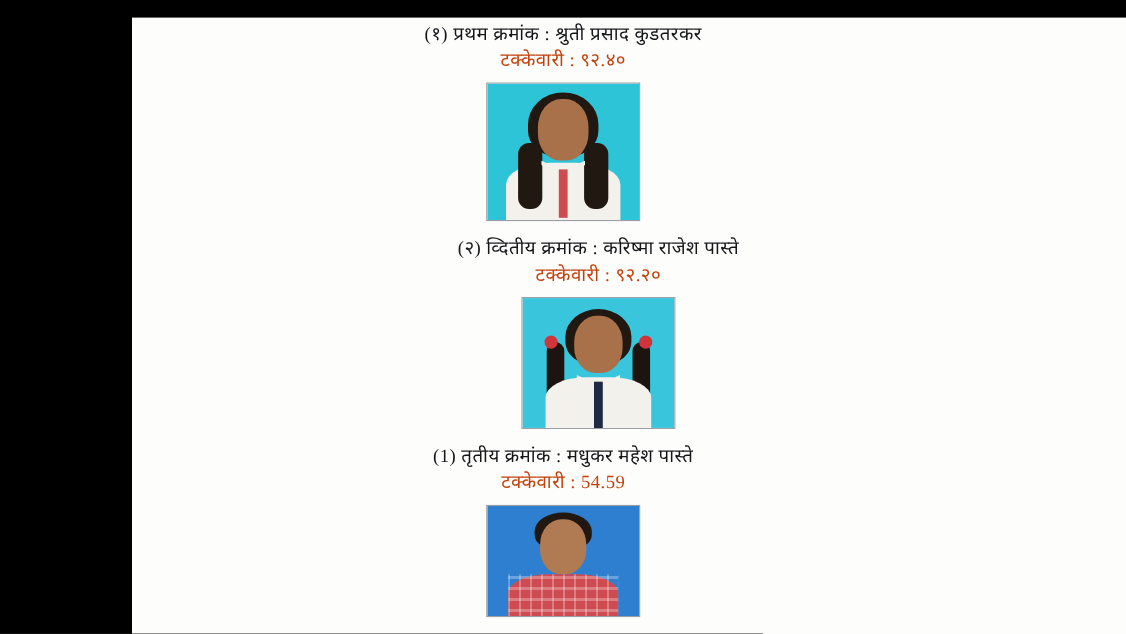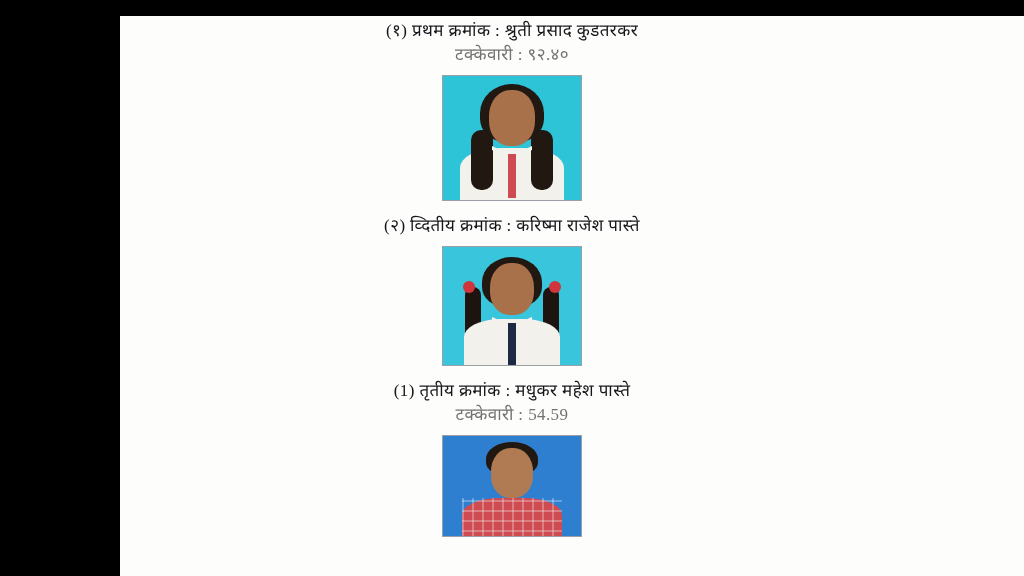--- a/index.html
+++ b/index.html
@@ -49,21 +49,21 @@
   }
   .line1 {
     font-size: 17px;
     color: #15161a;
     letter-spacing: 0.4px;
     line-height: 1.35;
     white-space: nowrap;
   }
   .line2 {
     font-size: 17px;
-    color: #737373;
+    color: #c2410c;
     letter-spacing: 0.4px;
     line-height: 1.35;
     margin-top: 1px;
     white-space: nowrap;
   }
   .photo {
     margin: 8px auto 0 auto;
     width: 138px;
     height: 118px;
     border: 1px solid #9aa0a6;
@@ -161,22 +161,23 @@
             <div class="head skin" style="top:14px; width:46px; height:56px;"></div>
             <div class="torso white-shirt" style="top:72px; width:104px; height:52px;"></div>
             <div class="hair" style="top:54px; left:28%; width:22px; height:60px; border-radius:10px;"></div>
             <div class="hair" style="top:54px; left:72%; width:22px; height:60px; border-radius:10px;"></div>
             <div class="collar" style="top:70px;"></div>
             <div class="tie" style="top:78px; height:44px; background:#cf4b52;"></div>
           </div>
         </div>
       </div>
 
-      <div class="entry" style="margin-top:14px;">
+      <div class="entry" style="margin-top:14px;padding-left:32px;">
         <div class="line1">(२) व्दितीय क्रमांक : करिष्मा राजेश पास्ते</div>
+        <div class="line2">टक्केवारी : ९२.२०</div>
         <div class="photo">
           <div class="photo-inner bg-cyan2">
             <div class="hair" style="top:10px; width:60px; height:50px;"></div>
             <div class="head skin" style="top:16px; width:44px; height:52px;"></div>
             <div class="braid" style="top:40px; left:22px; height:54px;"></div>
             <div class="braid" style="top:40px; right:22px; height:54px;"></div>
             <div class="ribbon" style="top:34px; left:20px;"></div>
             <div class="ribbon" style="top:34px; right:20px;"></div>
             <div class="torso white-shirt" style="top:72px; width:96px; height:48px;"></div>
             <div class="collar" style="top:70px;"></div>

